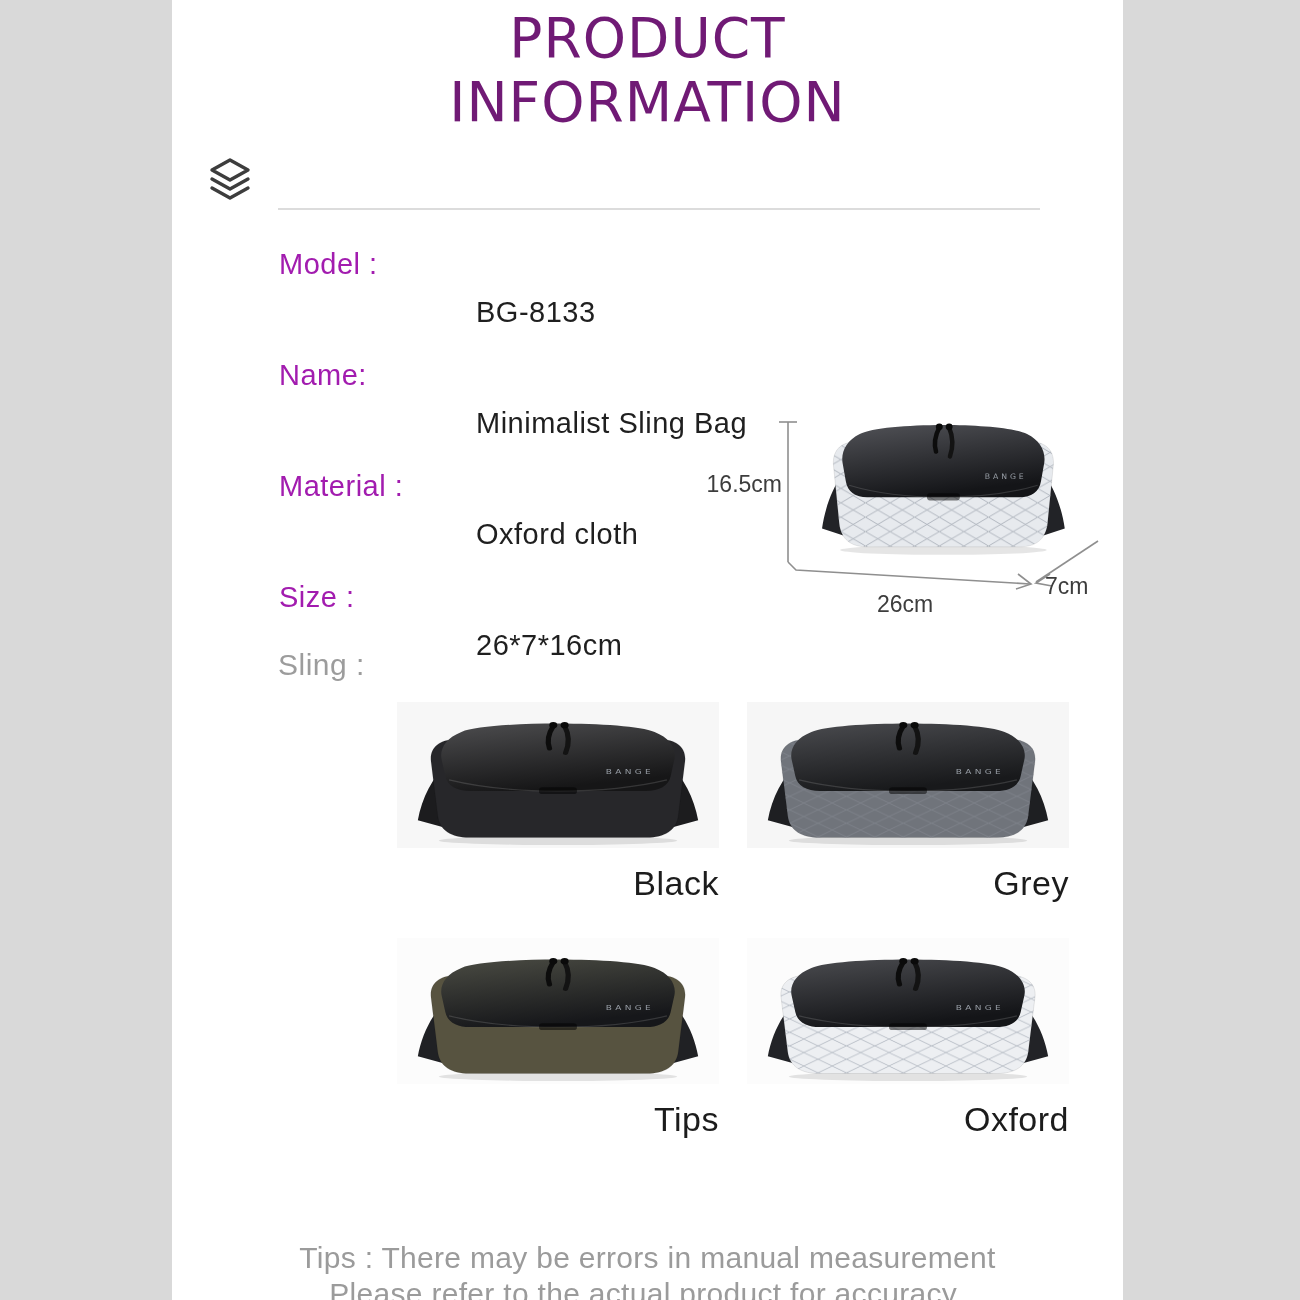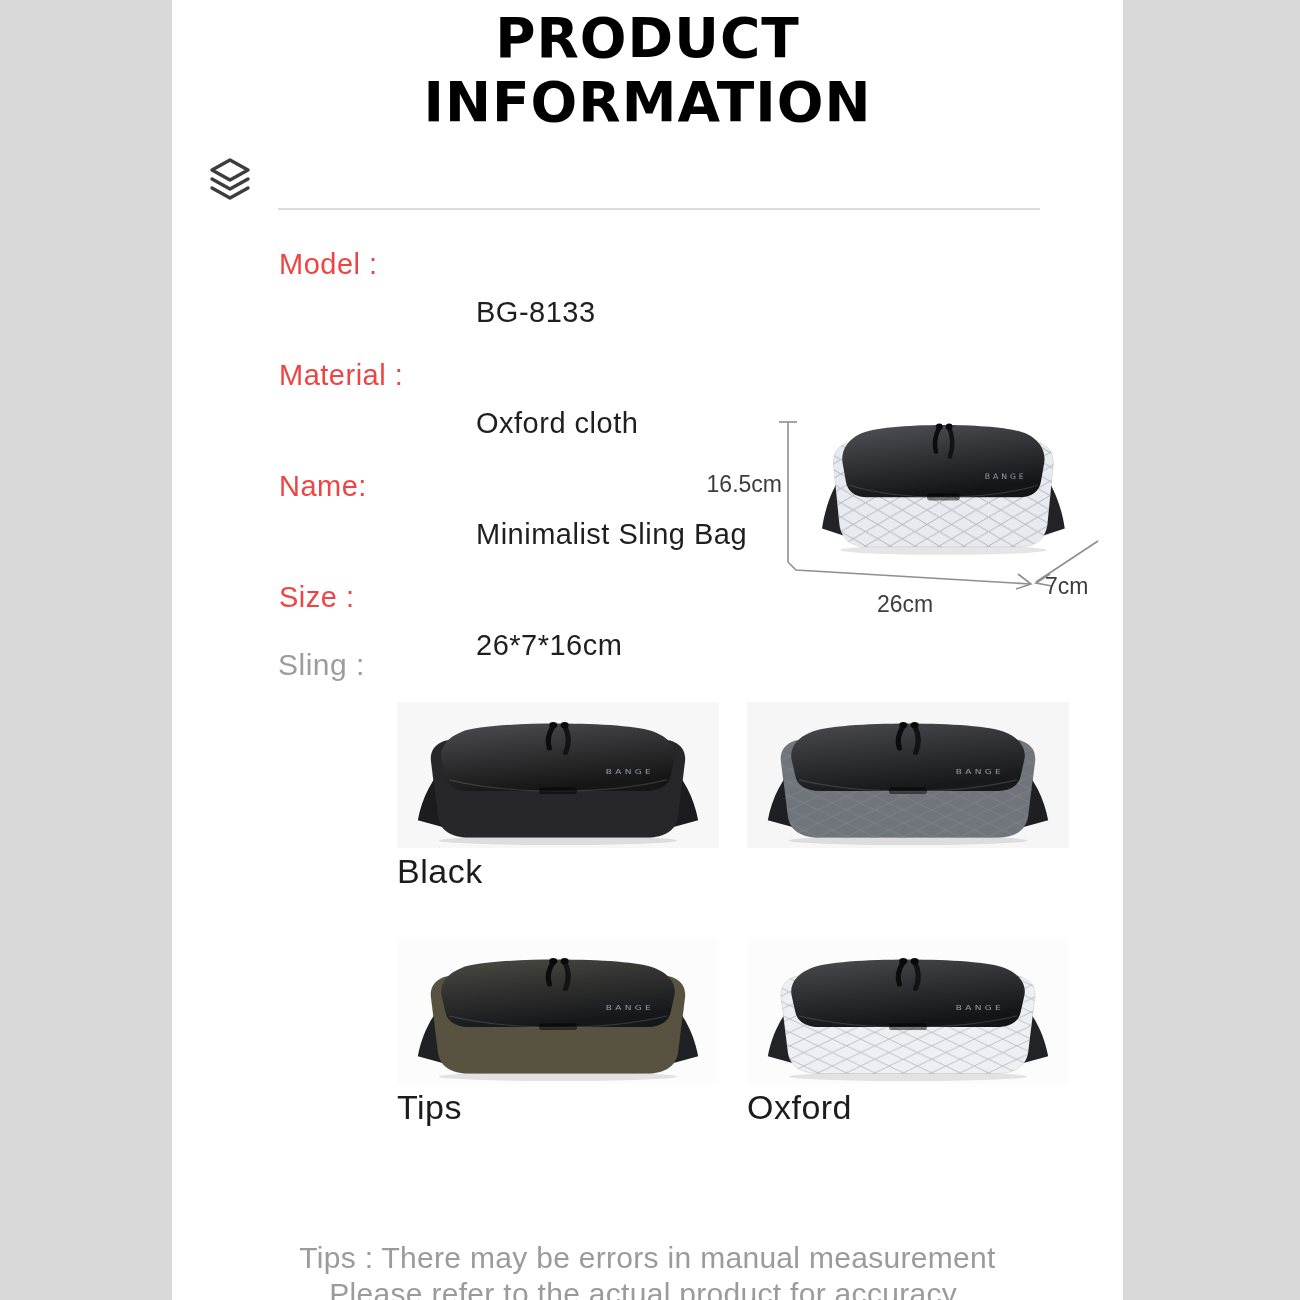--- a/index.html
+++ b/index.html
@@ -8,46 +8,46 @@
 
   .page {
     position:absolute; left:172px; top:0; width:951px; height:1300px;
     background:#ffffff;
   }
 
   
   .title-block { position:absolute; left:0; top:6px; width:100%; text-align:center; }
   .title-line {
     font-family:"DejaVu Sans", sans-serif;
-    font-weight:700; font-size:55px; line-height:64px;
-    letter-spacing:1px; color:#000000;
+    font-weight:400; font-size:55px; line-height:64px;
+    letter-spacing:1px; color:#701a75;
   }
 
   
   .layers-icon { position:absolute; left:34px; top:155px; width:48px; height:48px; }
 
   .divider { position:absolute; left:106px; top:208px; width:762px; height:2px; background:#dcdcdc; }
 
   
   .specs { position:absolute; left:107px; top:247px; width:560px; }
   .spec-row { display:flex; margin-bottom:29px; font-size:29px; line-height:34px; letter-spacing:0.5px; }
-  .spec-label { width:197px; color:#ef4444; }
+  .spec-label { width:197px; color:#a21caf; }
   .spec-value { color:#1f1f1f;margin-top:48px; }
 
   
   .dim-figure { position:absolute; left:528px; top:396px; width:420px; height:230px; }
   .dim-label { font-family:"Liberation Sans", sans-serif; font-size:23px; fill:#3d3d3d; }
 
   
   .color-label { position:absolute; left:106px; top:648px; font-size:30px; color:#9c9c9c; letter-spacing:0.5px; }
 
   .tile { position:absolute; width:322px; }
   .tile .photo { width:322px; height:146px; background:#f7f7f7; overflow:hidden; }
   .tile .photo svg { width:100%; height:100%; display:block; }
-  .tile .caption { margin-top:4px; text-align:left; font-size:34px; color:#1c1c1c; letter-spacing:0.5px; }
+  .tile .caption { margin-top:16px; text-align:right; font-size:34px; color:#1c1c1c; letter-spacing:0.5px; }
   .tile-0 { left:225px; top:702px; }
   .tile-1 { left:575px; top:702px; }
   .tile-2 { left:225px; top:938px; }
   .tile-3 { left:575px; top:938px; }
 
   
   .tips { position:absolute; left:0; top:1240px; width:100%; text-align:center;
           font-size:30px; line-height:36px; color:#9b9b9b; letter-spacing:0.3px; }
 </style>
 </head>
@@ -67,26 +67,26 @@
   </svg>
 
   <div class="divider"></div>
 
   <div class="specs">
     <div class="spec-row">
       <div class="spec-label">Model :</div>
       <div class="spec-value">BG-8133</div>
     </div>
     <div class="spec-row">
+      <div class="spec-label">Name:</div>
+      <div class="spec-value">Minimalist Sling Bag</div>
+    </div>
+    <div class="spec-row">
       <div class="spec-label">Material :</div>
       <div class="spec-value">Oxford cloth</div>
-    </div>
-    <div class="spec-row">
-      <div class="spec-label">Name:</div>
-      <div class="spec-value">Minimalist Sling Bag</div>
     </div>
     <div class="spec-row">
       <div class="spec-label">Size :</div>
       <div class="spec-value">26*7*16cm</div>
     </div>
   </div>
 
   <svg class="dim-figure" viewBox="0 0 420 230">
     <g id="dim-bag-group" transform="translate(104,6) scale(0.82,0.80)">
   <defs>
@@ -177,20 +177,21 @@
   <path d="M68,40 C96,25 244,25 272,40 C288,48 295,62 293,76 L289,99 C287,112 277,119 263,119 L77,119 C63,119 53,112 51,99 L47,76 C45,62 52,48 68,40 Z" fill="url(#gv1)"></path>
   <path d="M55,104 C120,124 220,124 285,104" fill="none" stroke="rgba(255,255,255,0.14)" stroke-width="1.5"></path>
   <rect x="150" y="114" width="40" height="9" rx="3.5" fill="rgba(0,0,0,0.5)"></rect>
   <path d="M165,32 C160,42 158,52 161,62" stroke="#0c0c0c" stroke-width="5.5" fill="none" stroke-linecap="round"></path>
   <path d="M177,32 C182,44 182,56 178,68" stroke="#131313" stroke-width="5.5" fill="none" stroke-linecap="round"></path>
   <circle cx="165" cy="31" r="4.2" fill="#0a0a0a"></circle>
   <circle cx="177" cy="31" r="4.2" fill="#0a0a0a"></circle>
   <text x="246" y="96" font-size="9.5" letter-spacing="3.5" fill="#989ea6" text-anchor="middle" font-family="DejaVu Sans, sans-serif">BANGE</text>
         </svg>
       </div>
+    <div class="caption">Grey</div>
   </div>
   <div class="tile tile-2">
     <div class="photo" style="background: rgb(252, 252, 252);">
         <svg viewBox="0 0 340 195" preserveAspectRatio="none">
   <defs>
     <linearGradient id="gv2" x1="0" y1="0" x2="0.35" y2="1">
       <stop offset="0" stop-color="#4a4b43"></stop>
       <stop offset="1" stop-color="#16171a"></stop>
     </linearGradient>
   </defs>

